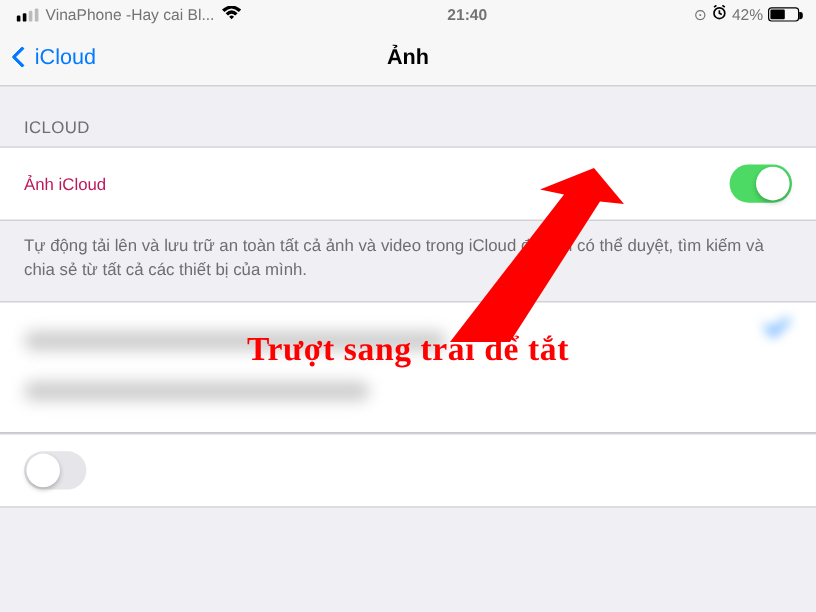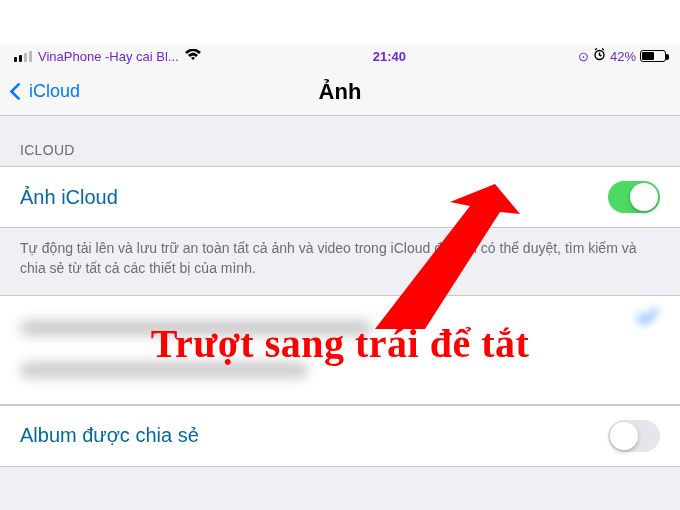--- a/index.html
+++ b/index.html
@@ -20,22 +20,21 @@
     
     .status-bar {
       height: 24px;
       background: #f7f7f8;
       display: flex;
       align-items: center;
       justify-content: space-between;
       padding: 0 14px;
       font-size: 13px;
       font-weight: 500;
-      color: #6d28d9;
-      margin-top: 44px;
+      color: #737373;
     }
     .status-left { display: flex; align-items: center; gap: 6px; }
     .status-right { display: flex; align-items: center; gap: 4px; }
     .signal-bars { display: inline-flex; align-items: flex-end; gap: 2px; }
     .bar { width: 3px; background: #000; border-radius: 1px; }
     .b1 { height: 5px; } .b2 { height: 7px; } .b3 { height: 9px; background:#bbb; } .b4 { height: 11px; background:#bbb; }
     .battery {
       width: 26px; height: 12px; border: 1px solid #000; border-radius: 3px;
       position: relative; display: inline-block;
     }
@@ -61,41 +60,41 @@
     .chevron-left {
       width: 13px; height: 13px;
       border-left: 3px solid #007aff;
       border-bottom: 3px solid #007aff;
       transform: rotate(45deg);
       border-radius: 2px;
     }
     .nav-title {
       position: absolute;
       left: 50%; transform: translateX(-50%);
-      font-size: 22px; font-weight: 600;
+      font-size: 18px; font-weight: 600;
       color: #000;
     }
     
     .section-header {
       padding: 26px 20px 8px;
       font-size: 14px;
       color: #6d6d72;
       letter-spacing: 0.3px;
     }
     
     .cell {
       background: #fff;
       padding: 14px 20px;
       display: flex;
       align-items: center;
       justify-content: space-between;
       border-top: 1px solid #c8c7cc;
       border-bottom: 1px solid #c8c7cc;
-      font-size: 20px;
-      color: #0369a1;
+      font-size: 14px;
+      color: #be185d;
     }
     
     .toggle {
       width: 52px; height: 32px;
       border-radius: 16px;
       position: relative;
       cursor: pointer;
     }
     .toggle.on { background: #4cd964; }
     .toggle.off { background: #e5e5ea; }
@@ -149,21 +148,21 @@
     }
     .arrow-svg {
       position: absolute;
       top: 0; left: 290px;
       width: 240px; height: 160px;
     }
     .anno-text {
       position: absolute;
       top: 136px;
       left: 0; right: 0;
-      font-size: 40px;
+      font-size: 28px;
       font-weight: 700;
       color: #ff0000;
       letter-spacing: 0.5px;
       font-family: "Times New Roman", serif;
     }
   </style>
 </head>
 <body>
 
 <div class="device">
@@ -220,21 +219,20 @@
   <div class="desc">Tự động tải lên và lưu trữ an toàn tất cả ảnh và video trong iCloud để bạn có thể duyệt, tìm kiếm và chia sẻ từ tất cả các thiết bị của mình.</div>
 
   <div class="blurred-block">
     <div class="blur-line w60"></div>
     <div class="blur-check"></div>
     <div class="blur-line w50" style="margin-top:26px"></div>
   </div>
 
 
   <div class="cell">
-    <span>Album được chia sẻ</span>
     <div class="toggle off">
       <div class="knob"></div>
     </div>
   </div>
 
   <div class="annotation">
     <svg class="arrow-svg" viewBox="0 0 240 160">
       <polygon points="205,0 230,30 210,28 135,145 85,145 180,22 160,18" fill="#ff0000"></polygon>
     </svg>
     <div class="anno-text">Trượt sang trái để tắt</div>

